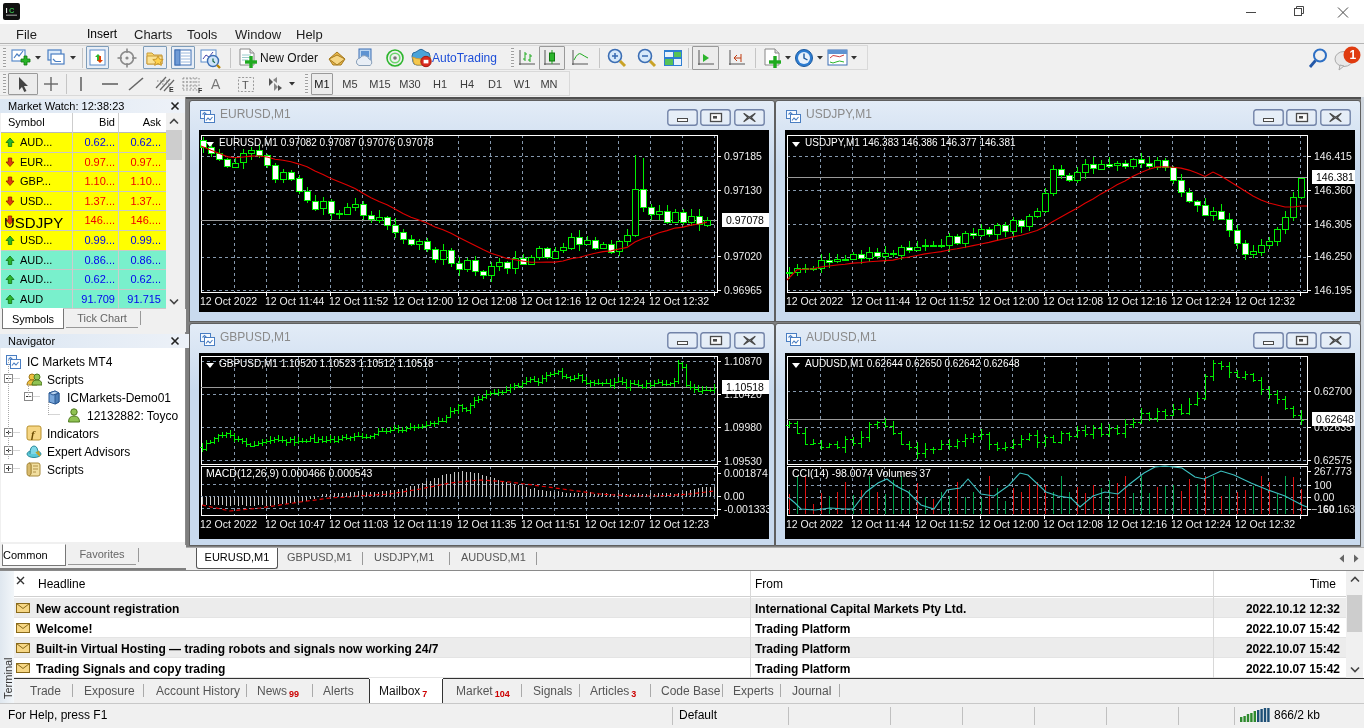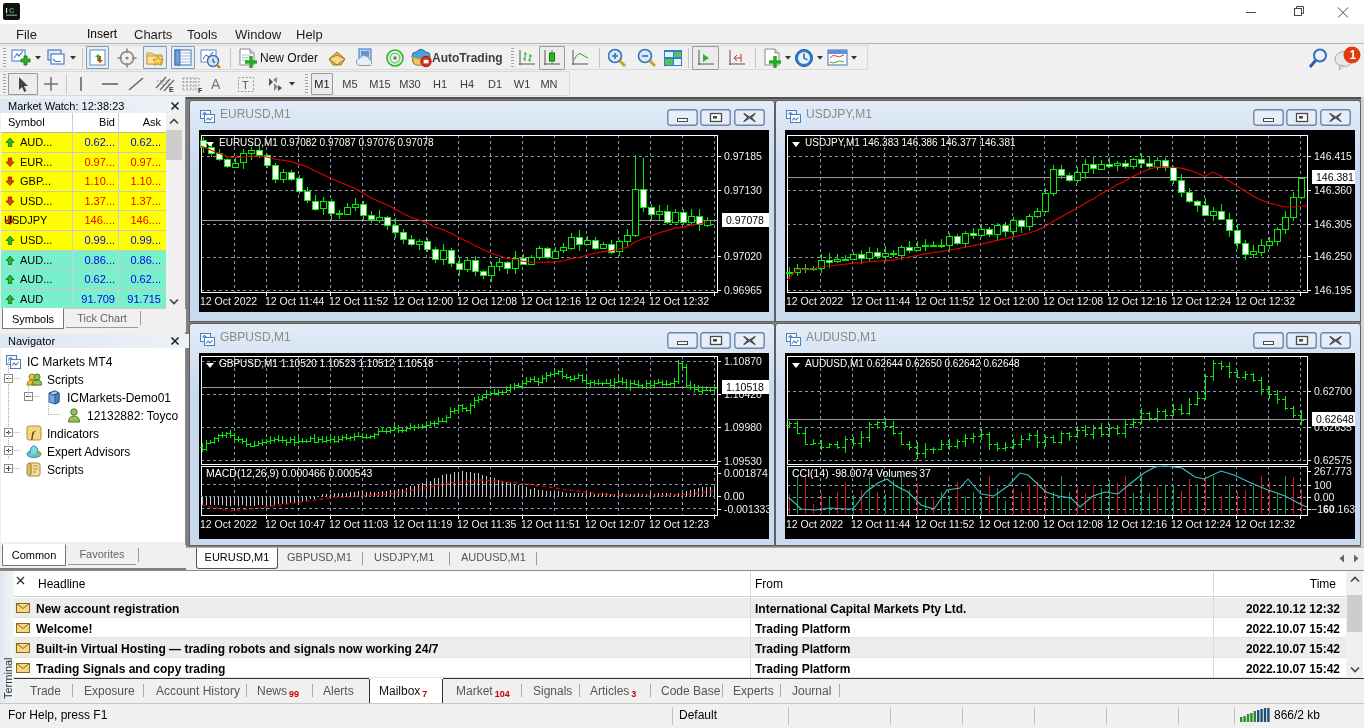--- a/index.html
+++ b/index.html
@@ -134,21 +134,21 @@
       <circle cx="10" cy="10" r="8" fill="none" stroke="#2db52d" stroke-width="1.6"></circle>
       <circle cx="10" cy="10" r="4.8" fill="none" stroke="#6cd66c" stroke-width="1.6"></circle>
       <circle cx="10" cy="10" r="1.8" fill="#777"></circle>
     </svg>
     <svg class="abs" style="left:411px;top:48px" width="21" height="20" viewBox="0 0 21 20">
       <path d="M1 8 q0-4 4-4 l3-2 q2-1.5 4 0 l3 2 q4 0 4 4 l-1 6 q-.5 3-4 3 h-8 q-3.5 0-4-3z" fill="#4aa3d8" stroke="#2c6da0"></path>
       <path d="M1.5 9 q8 4 18 0 l-1 5 q-.5 3-4 3 h-8 q-3.5 0-4-3z" fill="#f5c84c" stroke="#c89b3c"></path>
       <circle cx="15" cy="13.5" r="5.2" fill="#d92b1f" stroke="#a81a10"></circle>
       <rect x="12.6" y="11.8" width="4.8" height="3.6" fill="#fff"></rect>
     </svg>
-    <div class="abs" style="left:432px;top:51px;font-size:12px;font-weight:bold;color:#404040">AutoTrading</div>
+    <div class="abs" style="left:432px;top:51px;font-size:12px;font-weight:normal;color:#1d4ed8">AutoTrading</div>
     <svg class="abs" style="left:517px;top:48px" width="20" height="20" viewBox="0 0 20 20">
       <g stroke="#555">
         <line x1="3" y1="2" x2="3" y2="17"></line>
         <line x1="2" y1="16" x2="18" y2="16"></line>
       </g>
       <g stroke="#1faa1f">
         <path d="M8 4 v9 M6 11 h2 M8 6 h2"></path>
         <path d="M13 6 v8 M11 12 h2 M13 8 h2"></path>
       </g>
     </svg>
@@ -347,21 +347,21 @@
     <svg class="abs" style="left:5px;top:196px" width="10" height="11" viewBox="0 0 10 11">
       <path d="M5 9.5 l4-4.5 h-2.3 v-4 h-3.4 v4 H1z" fill="#e03c10" stroke="#8c1e00" stroke-width="0.8"></path>
     </svg>
     <div class="abs" style="left:20px;top:195px;font-size:11px;color:#000">USD...</div>
     <div class="abs" style="left:70px;top:195px;width:45px;text-align:right;font-size:11px;color:#ee0000">1.37...</div>
     <div class="abs" style="left:116px;top:195px;width:45px;text-align:right;font-size:11px;color:#ee0000">1.37...</div>
     <div class="abs" style="left:1px;top:211px;width:165px;height:20px;background:#ffff00;border-bottom:1px solid #c8c8c8"></div>
     <svg class="abs" style="left:5px;top:215px" width="10" height="11" viewBox="0 0 10 11">
       <path d="M5 9.5 l4-4.5 h-2.3 v-4 h-3.4 v4 H1z" fill="#e03c10" stroke="#8c1e00" stroke-width="0.8"></path>
     </svg>
-    <div class="abs" style="left:4px;top:214px;font-size:11px;color:#000">USDJPY</div>
+    <div class="abs" style="left:4px;top:214px;font-size:15px;color:#000">USDJPY</div>
     <div class="abs" style="left:70px;top:214px;width:45px;text-align:right;font-size:11px;color:#ee0000">146....</div>
     <div class="abs" style="left:116px;top:214px;width:45px;text-align:right;font-size:11px;color:#ee0000">146....</div>
     <div class="abs" style="left:1px;top:231px;width:165px;height:20px;background:#ffff00;border-bottom:1px solid #c8c8c8"></div>
     <svg class="abs" style="left:5px;top:235px" width="10" height="11" viewBox="0 0 10 11">
       <path d="M5 1 l4 4.5 h-2.3 v4 h-3.4 v-4 H1z" fill="#2db52d" stroke="#0e6e0e" stroke-width="0.8"></path>
     </svg>
     <div class="abs" style="left:20px;top:234px;font-size:11px;color:#000">USD...</div>
     <div class="abs" style="left:70px;top:234px;width:45px;text-align:right;font-size:11px;color:#0000ee">0.99...</div>
     <div class="abs" style="left:116px;top:234px;width:45px;text-align:right;font-size:11px;color:#0000ee">0.99...</div>
     <div class="abs" style="left:1px;top:251px;width:165px;height:19px;background:#79f0cc;border-bottom:1px solid #c8c8c8"></div>
@@ -483,21 +483,21 @@
         <line x1="20.5" y1="24" x2="20.5" y2="38"></line>
         <line x1="20.5" y1="36.5" x2="32" y2="36.5"></line>
         <line x1="40.5" y1="42" x2="40.5" y2="56"></line>
         <line x1="40.5" y1="54.5" x2="52" y2="54.5"></line>
         <line x1="0.5" y1="72.5" x2="12" y2="72.5"></line>
         <line x1="0.5" y1="90.5" x2="12" y2="90.5"></line>
         <line x1="0.5" y1="108.5" x2="12" y2="108.5"></line>
       </g>
     </svg>
     <div class="abs" style="left:0;top:545px;width:186px;height:23px;background:#f0f0f0"></div>
-    <div class="abs" style="left:2px;top:544px;width:64px;height:22px;background:#fff;border:1px solid #777;border-top:1px solid #fff;font-size:11px;color:#000;text-align:center;line-height:20px">Common</div>
+    <div class="abs" style="left:2px;top:544px;width:64px;height:22px;background:#fff;border:1px solid #777;border-top:1px solid #fff;font-size:11px;color:#000;line-height:20px">Common</div>
     <div class="abs" style="left:68px;top:545px;width:68px;height:20px;font-size:11px;color:#666;text-align:center;line-height:19px;border-bottom:1px solid #999">Favorites</div>
     <div class="abs" style="left:138px;top:548px;width:1px;height:14px;background:#999"></div>
     <div class="abs" style="left:189px;top:100px;width:586px;height:222px;background:linear-gradient(#e3ecf7,#c9daee 30%,#c9daee);border:1px solid #5f5f5f;border-radius:3px 3px 0 0"></div>
     <svg class="abs" style="left:200px;top:109px" width="15" height="15" viewBox="0 0 15 15">
       <rect x="0.5" y="1.5" width="10" height="8" fill="#f4f9ff" stroke="#4a7ec2"></rect>
       <rect x="4.5" y="5.5" width="10" height="8" fill="#fff" stroke="#4a7ec2"></rect>
       <path d="M6 11.5 l2-2.5 2 2 2.5-3" stroke="#4a7ec2" fill="none" stroke-width="1.1"></path>
       <path d="M2.5 5.5 l2-2 2 2" stroke="#4a7ec2" fill="none" stroke-width="1.1"></path>
     </svg>
     <div class="cw-title" style="left:220px;top:107px">EURUSD,M1</div>

